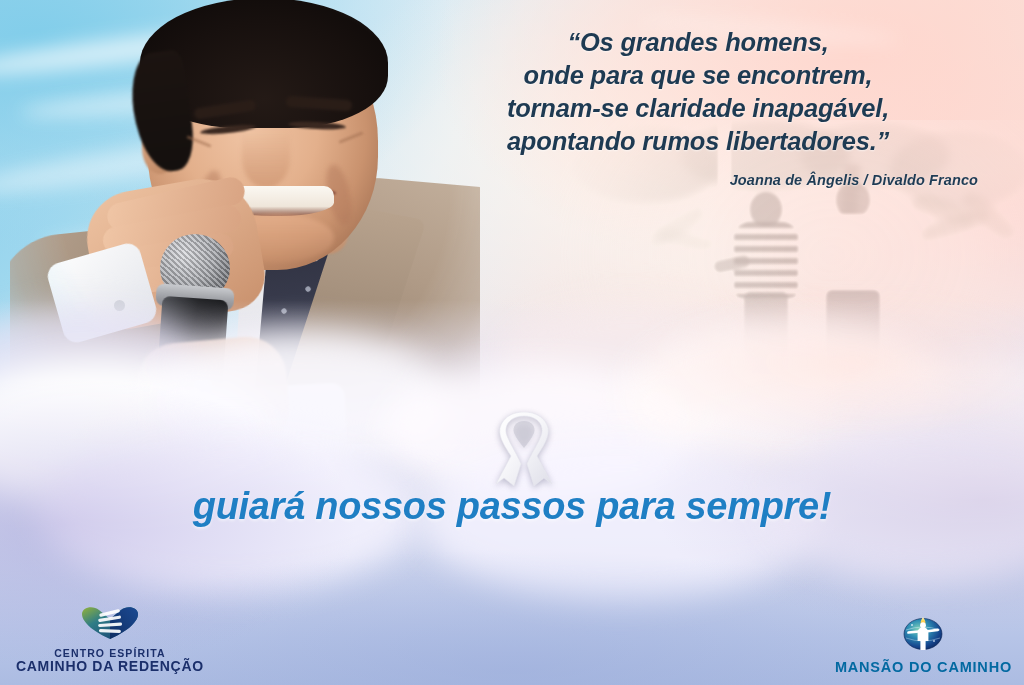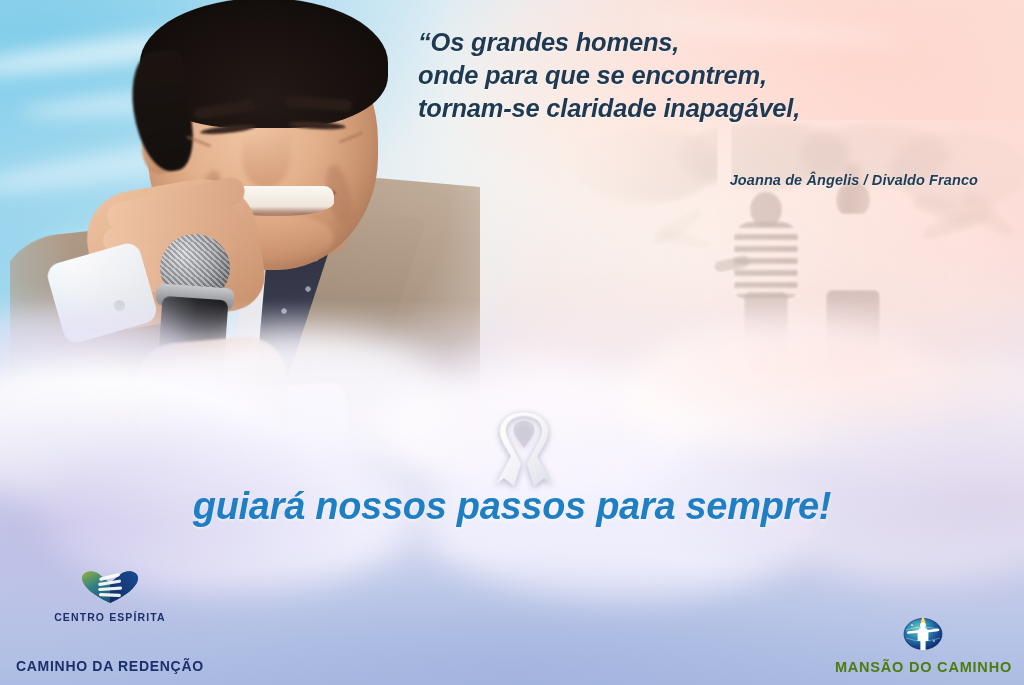--- a/index.html
+++ b/index.html
@@ -202,21 +202,21 @@
       radial-gradient(ellipse 40% 52% at 6% 58%,  rgba(166,156,214,.42) 0%, rgba(180,174,222,0) 72%),
       radial-gradient(ellipse 44% 46% at 96% 52%, rgba(186,168,206,.34) 0%, rgba(200,190,220,0) 74%),
       radial-gradient(ellipse 60% 40% at 50% 96%, rgba(150,168,216,.45) 0%, rgba(170,186,226,0) 78%);
   }
   .warm-haze{ position:absolute; left:540px; top:-10px; width:520px; height:180px;
     background:radial-gradient(ellipse 60% 60% at 60% 40%, rgba(255,222,214,.55) 0%, rgba(255,236,230,0) 72%); filter:blur(6px);}
 
   
   .quote{
     position:absolute; right:46px; top:26px; width:560px;
-    text-align:left;
+    text-align:center;
     font-style:italic; font-weight:bold;
     font-size:25.5px; line-height:1.30;
     letter-spacing:-.2px;
     color:#1e3a52;
     text-shadow:0 1px 2px rgba(255,255,255,.6);
   }
   .quote .qline{ display:block; white-space:nowrap; }
   .quote-attr{
     position:absolute; right:46px; top:172px; width:560px;
     text-align:right;
@@ -242,22 +242,22 @@
   .hl2{ font-size:38px; color:#2b44b6; text-shadow:0 2px 3px rgba(255,255,255,.55); }
   .hl3{ font-size:38px; color:#1f7fc4; text-shadow:0 2px 3px rgba(255,255,255,.5); }
 
   
   .logo{ position:absolute; bottom:10px; display:flex; flex-direction:column; align-items:center; }
   .logo-left { left:16px; }
   .logo-right{ right:12px; }
   .logo-mark{ margin-bottom:3px; }
   .logo-text{ text-align:center; color:#1b2f6b; font-weight:bold; letter-spacing:.6px; line-height:1.12; }
   .lt-small{ display:block; font-size:10.5px; letter-spacing:1.1px;text-align:center; }
-  .lt-big  { display:block; font-size:14px;  letter-spacing:.7px;margin-top:36px; }
-  .lt-one  { display:block; font-size:14.5px; letter-spacing:.8px; color:#4d7c0f; }
+  .lt-big  { display:block; font-size:14px;  letter-spacing:.7px; }
+  .lt-one  { display:block; font-size:14.5px; letter-spacing:.8px; color:#0369a1; }
 </style>
 </head>
 <body>
 
 <div class="poster">
 
   <div class="sky-base"></div>
   <div class="sky-warm"></div>
   <div class="sky-cool"></div>
   <div class="wisp w1"></div>
@@ -348,20 +348,21 @@
     <div class="puff p7"></div>
     <div class="puff p8"></div>
     <div class="violet-haze"></div>
     <div class="warm-haze"></div>
   </div>
 
   <div class="quote">
     <span class="qline">“Os grandes homens,</span>
     <span class="qline">onde para que se encontrem,</span>
     <span class="qline">tornam-se claridade inapagável,</span>
+    <span class="qline">apontando rumos libertadores.”</span>
   </div>
   <div class="quote-attr">Joanna de Ângelis / Divaldo Franco</div>
 
   <div class="ribbon">
     <svg viewBox="0 0 74 78" width="74" height="78" aria-hidden="true">
       <defs>
         <linearGradient id="rg" x1="0" y1="0" x2="1" y2="1">
           <stop offset="0%" stop-color="#ffffff"></stop>
           <stop offset="45%" stop-color="#f7f7fa"></stop>
           <stop offset="100%" stop-color="#dedee8"></stop>

